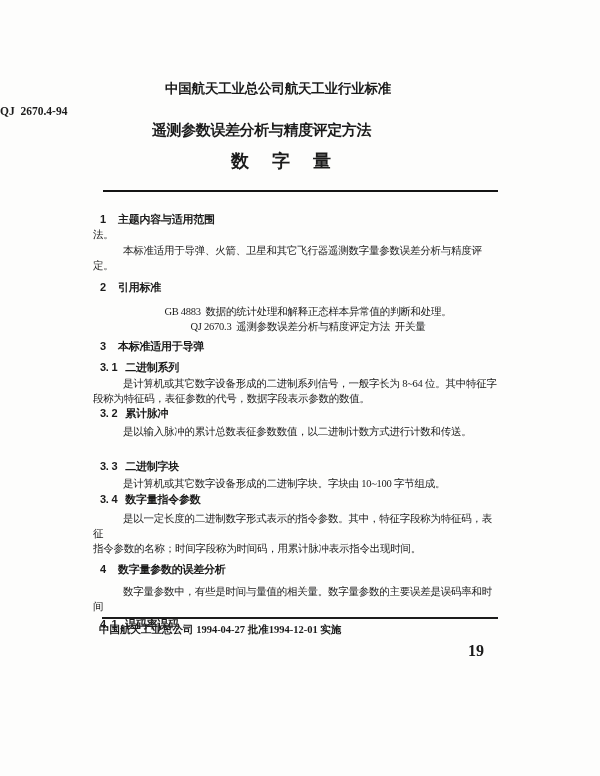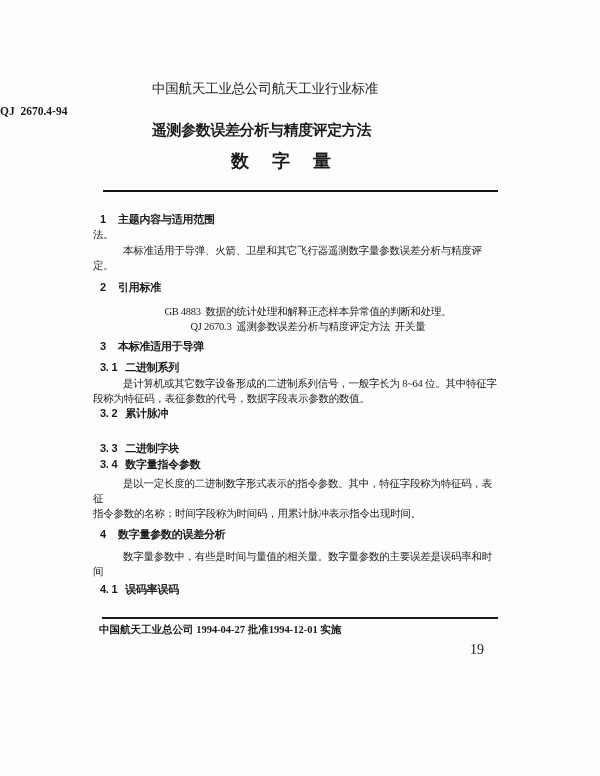--- a/index.html
+++ b/index.html
@@ -12,23 +12,23 @@
     overflow: hidden;
   }
   .page {
     position: absolute;
     inset: 0;
     background: #fdfdfc;
   }
   
   .org-line {
     position: absolute;
-    left: 152px; top: 80px;
+    left: 165px; top: 80px;
     font-family: "Liberation Sans", "DejaVu Sans", sans-serif;
-    font-weight: normal;
+    font-weight: bold;
     font-size: 13.5px;
     letter-spacing: -0.2px;
     white-space: pre;
   }
   .std-num {
     position: absolute;
     left: 0; top: 105px;
     width: 490px;
     text-align: left;
     font-weight: bold;
@@ -96,22 +96,22 @@
     justify-content: flex-start;
     font-weight: bold;
     font-size: 10.5px;
     white-space: pre;
   }
   .page-num {
     position: absolute;
     left: 0; top: 642px;
     width: 484px;
     text-align: right;
-    font-weight: normal;
-    font-size: 14px;
+    font-weight: bold;
+    font-size: 16px;
   }
 </style>
 </head>
 <body>
 
 <div class="page">
 
   <div>
     <div class="org-line">中国航天工业总公司航天工业行业标准</div>
     <div class="std-num">QJ  2670.4-94</div>
@@ -129,22 +129,24 @@
     <div class="line ref" style="margin-top:9px">GB 4883  数据的统计处理和解释正态样本异常值的判断和处理。</div>
     <div class="line ref">QJ 2670.3  遥测参数误差分析与精度评定方法  开关量</div>
 
     <div class="h1" style="margin-top:5px"><span class="num">3</span><span>本标准适用于导弹</span></div>
 
     <div class="h2" style="margin-top:6px"><span class="num">3. 1</span><span>二进制系列</span></div>
     <div class="line indent" style="margin-top:1px">是计算机或其它数字设备形成的二进制系列信号，一般字长为 8~64 位。其中特征字</div>
     <div class="line">段称为特征码，表征参数的代号，数据字段表示参数的数值。</div>
 
     <div class="h2"><span class="num">3. 2</span><span>累计脉冲</span></div>
+    <div class="line indent" style="margin-top:3px">是以输入脉冲的累计总数表征参数数值，以二进制计数方式进行计数和传送。</div>
 
     <div class="h2" style="margin-top:20px"><span class="num">3. 3</span><span>二进制字块</span></div>
+    <div class="line indent" style="margin-top:2px">是计算机或其它数字设备形成的二进制字块。字块由 10~100 字节组成。</div>
 
     <div class="h2" style="margin-top:1px"><span class="num">3. 4</span><span>数字量指令参数</span></div>
     <div class="line indent" style="margin-top:4px">是以一定长度的二进制数字形式表示的指令参数。其中，特征字段称为特征码，表征</div>
     <div class="line">指令参数的名称；时间字段称为时间码，用累计脉冲表示指令出现时间。</div>
 
     <div class="h1" style="margin-top:6px"><span class="num">4</span><span>数字量参数的误差分析</span></div>
     <div class="line indent" style="margin-top:7px">数字量参数中，有些是时间与量值的相关量。数字量参数的主要误差是误码率和时间</div>
 
     <div class="h2" style="margin-top:3px"><span class="num">4. 1</span><span>误码率误码</span></div>
   </div>

